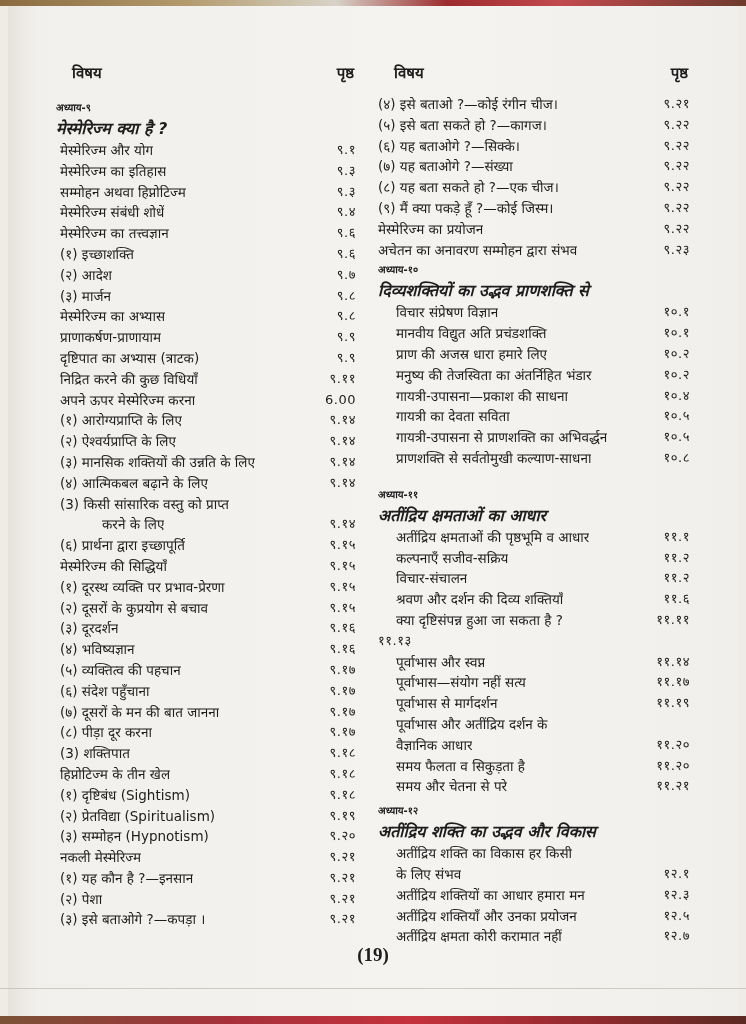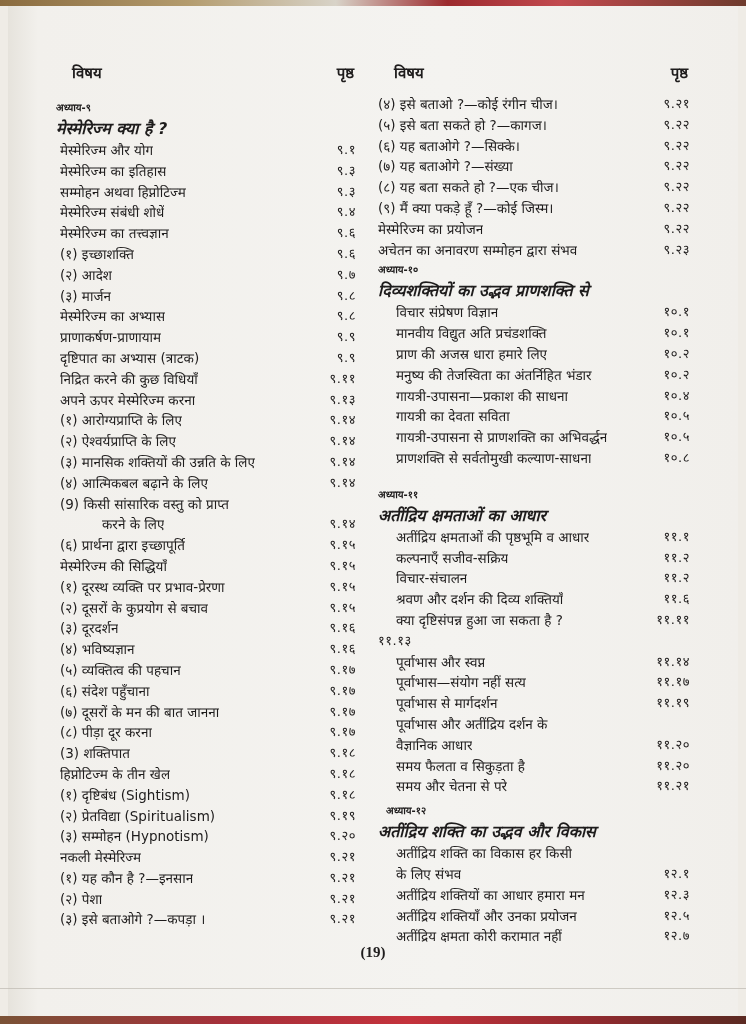--- a/index.html
+++ b/index.html
@@ -41,21 +41,21 @@
     display:flex; justify-content:space-between; align-items:center;
     font-size:13.5px; line-height:20.8px; height:20.8px; white-space:nowrap;
   }
   .row .t { overflow:hidden; }
   .row .p { font-size:13px; letter-spacing:.5px; }
   .indent .t { padding-left:4px; }
   .right .indent .t { padding-left:18px; }
   .cont .t { padding-left:46px; }
   .pageno {
     position:absolute; left:0; width:746px; top:944px; text-align:center;
-    font-family:"Liberation Serif", serif; font-weight:bold; font-size:15px;
+    font-family:"Liberation Serif", serif; font-weight:bold; font-size:19px;
   }
 </style>
 </head>
 <body>
 
 <div class="photo-top"></div>
 <div class="page"></div>
 <div class="fold-line"></div>
 
 <div class="col left">
@@ -109,40 +109,40 @@
       <div class="row indent">
         <span class="t">दृष्टिपात का अभ्यास (त्राटक)</span>
         <span class="p">९.९</span>
       </div>
       <div class="row indent">
         <span class="t">निद्रित करने की कुछ विधियाँ</span>
         <span class="p">९.११</span>
       </div>
       <div class="row indent">
         <span class="t">अपने ऊपर मेस्मेरिज्म करना</span>
-        <span class="p">९.१३</span>
+        <span class="p">6.00</span>
       </div>
       <div class="row indent">
         <span class="t">(१) आरोग्यप्राप्ति के लिए</span>
         <span class="p">९.१४</span>
       </div>
       <div class="row indent">
         <span class="t">(२) ऐश्वर्यप्राप्ति के लिए</span>
         <span class="p">९.१४</span>
       </div>
       <div class="row indent">
         <span class="t">(३) मानसिक शक्तियों की उन्नति के लिए</span>
         <span class="p">९.१४</span>
       </div>
       <div class="row indent">
         <span class="t">(४) आत्मिकबल बढ़ाने के लिए</span>
         <span class="p">९.१४</span>
       </div>
       <div class="row indent">
-        <span class="t">(9) किसी सांसारिक वस्तु को प्राप्त</span>
+        <span class="t">(3) किसी सांसारिक वस्तु को प्राप्त</span>
         <span class="p"></span>
       </div>
       <div class="row cont">
         <span class="t">करने के लिए</span>
         <span class="p">९.१४</span>
       </div>
       <div class="row indent">
         <span class="t">(६) प्रार्थना द्वारा इच्छापूर्ति</span>
         <span class="p">९.१५</span>
       </div>
@@ -341,21 +341,21 @@
         <span class="p">११.२०</span>
       </div>
       <div class="row indent">
         <span class="t">समय फैलता व सिकुड़ता है</span>
         <span class="p">११.२०</span>
       </div>
       <div class="row indent">
         <span class="t">समय और चेतना से परे</span>
         <span class="p">११.२१</span>
       </div>
-      <div class="ch-label" style="margin-top: 4px; margin-left: 8px;">अध्याय-१२</div>
+      <div class="ch-label" style="margin-top: 4px;">अध्याय-१२</div>
       <div class="ch-title">अतींद्रिय शक्ति का उद्भव और विकास</div>
       <div class="row indent">
         <span class="t">अतींद्रिय शक्ति का विकास हर किसी</span>
         <span class="p"></span>
       </div>
       <div class="row indent">
         <span class="t">के लिए संभव</span>
         <span class="p">१२.१</span>
       </div>
       <div class="row indent">

